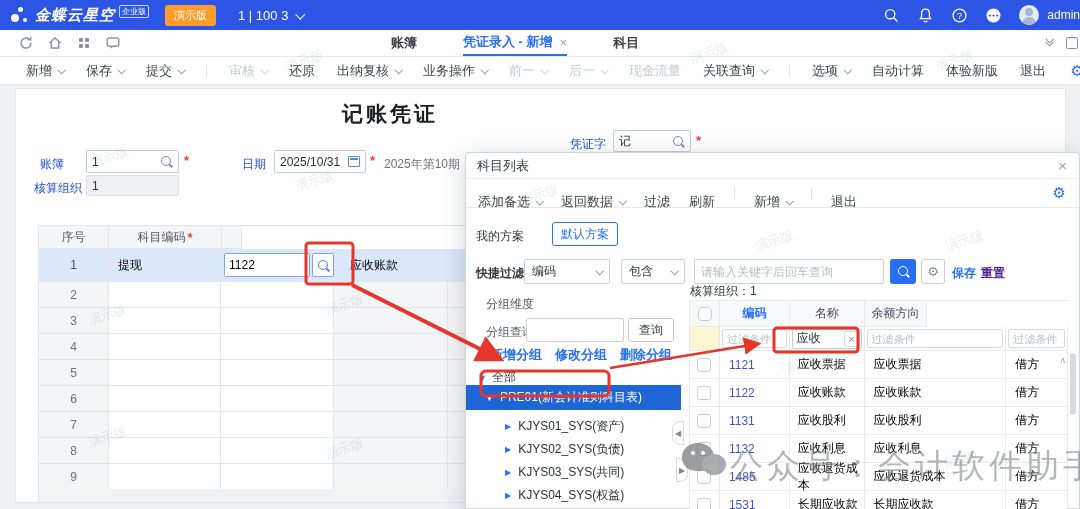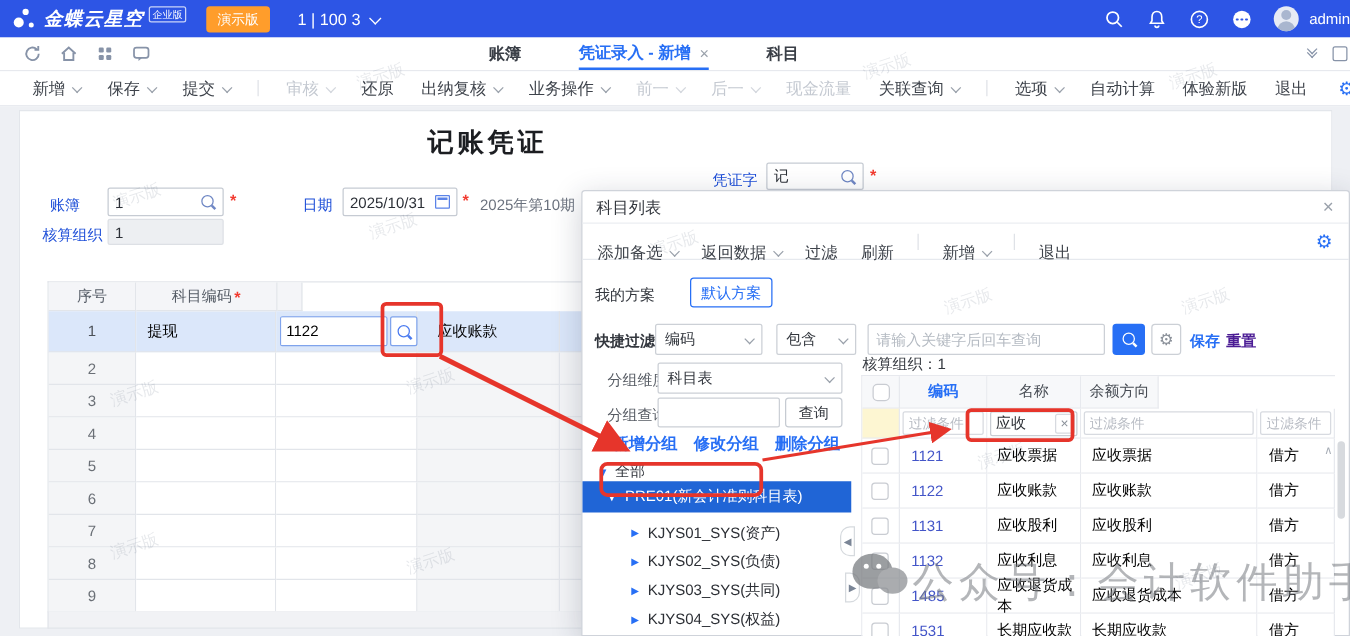--- a/index.html
+++ b/index.html
@@ -511,24 +511,20 @@
       </span>
     <input class="kw-input" placeholder="请输入关键字后回车查询" style="">
     <span class="search-btn">
         <span class="mag"></span>
       </span>
     <span class="gear-btn">⚙</span>
     <span class="save-link">保存</span>
     <span class="reset-link">重置</span>
 
     <span class="dim-label">分组维度</span>
-    <span class="sel dim-select">
-        <span>科目表</span>
-        <span class="chev sm"></span>
-      </span>
     <span class="query-label">分组查询</span>
     <input class="query-input" style="">
     <span class="query-btn">查询</span>
     <div class="group-links">
       <span>新增分组</span>
         <span>修改分组</span>
         <span>删除分组</span>
     </div>
 
     <div class="tree-root">

